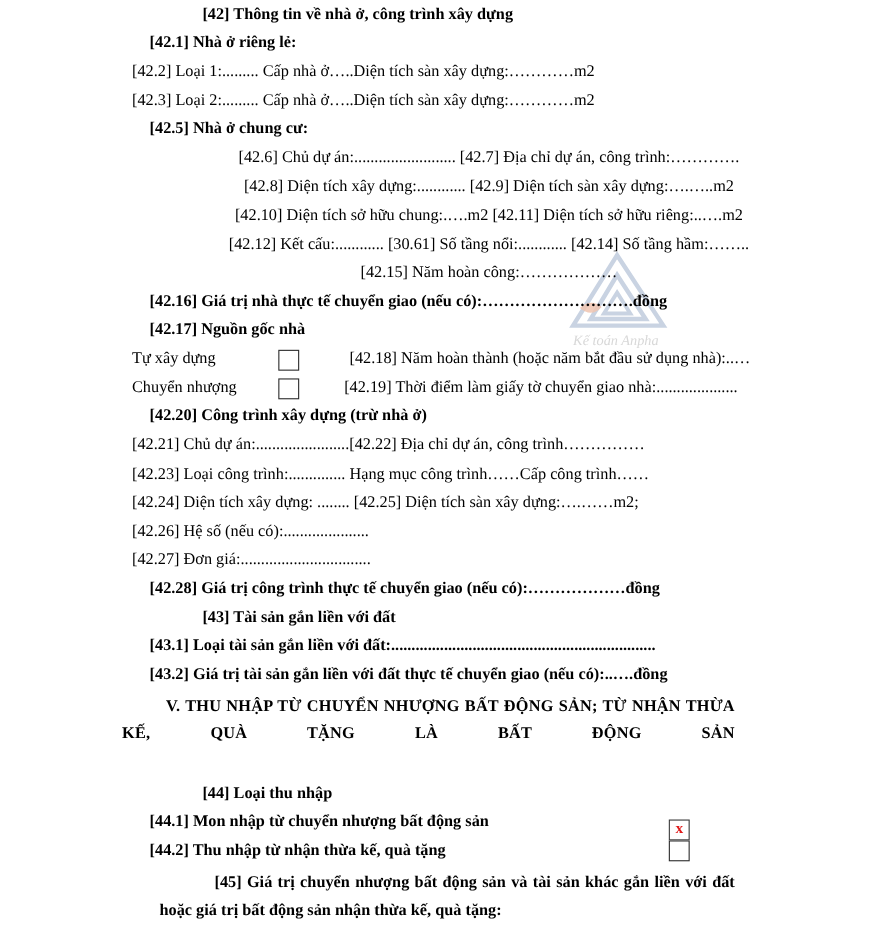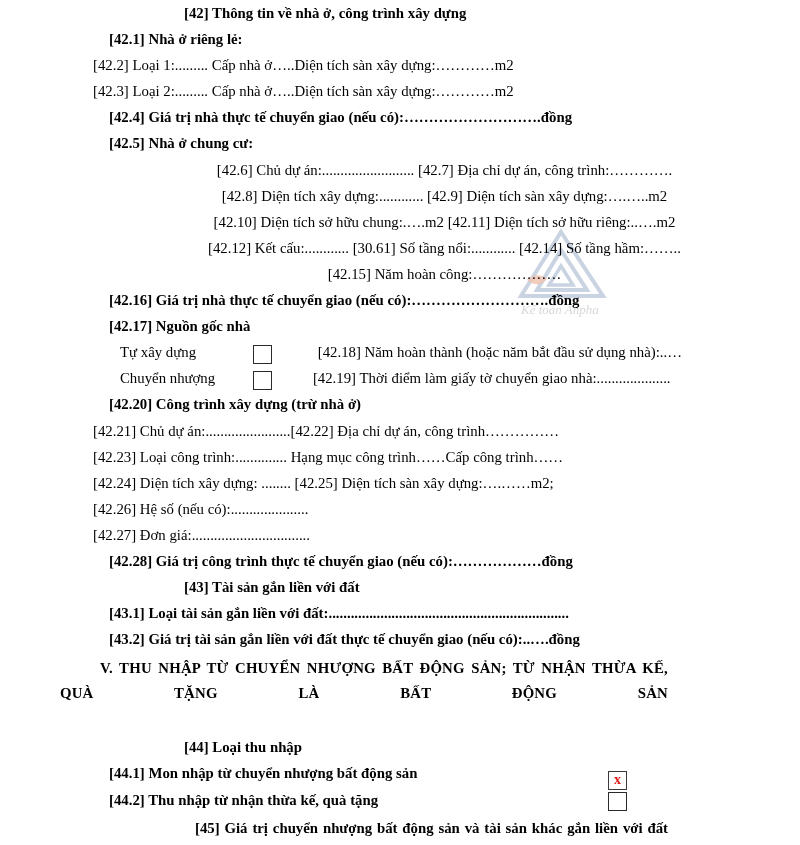--- a/index.html
+++ b/index.html
@@ -49,42 +49,42 @@
   .line {
     position: relative;
     white-space: nowrap;
     height: 26.1px;
     line-height: 26.1px;
   }
 
   
   .lv0 { padding-left: 120px; }   
   .lv1 { padding-left: 168px; }   
-  .lv2 { padding-left: 93px; font-family: Liberation Serif, serif; }   
+  .lv2 { padding-left: 120px; font-family: Liberation Serif, serif; }   
   .lv3 { padding-left: 89px; text-align: center; }   
 
   b, .b { font-weight: bold; margin-left: 16px; }
 
   
   .para {
     position: relative;
     margin: 0;
     padding-left: 145px;
     padding-right: 132px;
     text-align: justify;
     text-justify: inter-word;
     text-indent: 34px;
     line-height: 26.1px;
   }
 
   
   .heading {
     position: relative;
     margin: 0;
-    padding-left: 60px;
+    padding-left: 111px;
     padding-right: 132px;
     font-weight: bold;
     text-align: justify;
     text-indent: 40px;
     letter-spacing: 0.2px;
     line-height: 25px;
   }
   .heading::after {
     content: "";
     display: inline-block;
@@ -150,23 +150,20 @@
     </div>
 
     <div class="line lv2">
       <b>[42.1] Nhà ở riêng lẻ:</b>
     </div>
 
     <div class="line lv2">[42.2] Loại 1:......... Cấp nhà ở…..Diện tích sàn xây dựng:…………m2</div>
 
     <div class="line lv2">[42.3] Loại 2:......... Cấp nhà ở…..Diện tích sàn xây dựng:…………m2</div>
 
-    <div class="line lv2">
-      <b>[42.4] Giá trị nhà thực tế chuyển giao (nếu có):……………………….đồng</b>
-    </div>
 
     <div class="line lv2">
       <b>[42.5] Nhà ở chung cư:</b>
     </div>
 
     <div class="line lv3">[42.6] Chủ dự án:......................... [42.7] Địa chỉ dự án, công trình:………….</div>
 
     <div class="line lv3">[42.8] Diện tích xây dựng:............ [42.9] Diện tích sàn xây dựng:….…..m2</div>
 
     <div class="line lv3">[42.10] Diện tích sở hữu chung:.….m2 [42.11] Diện tích sở hữu riêng:..….m2</div>

